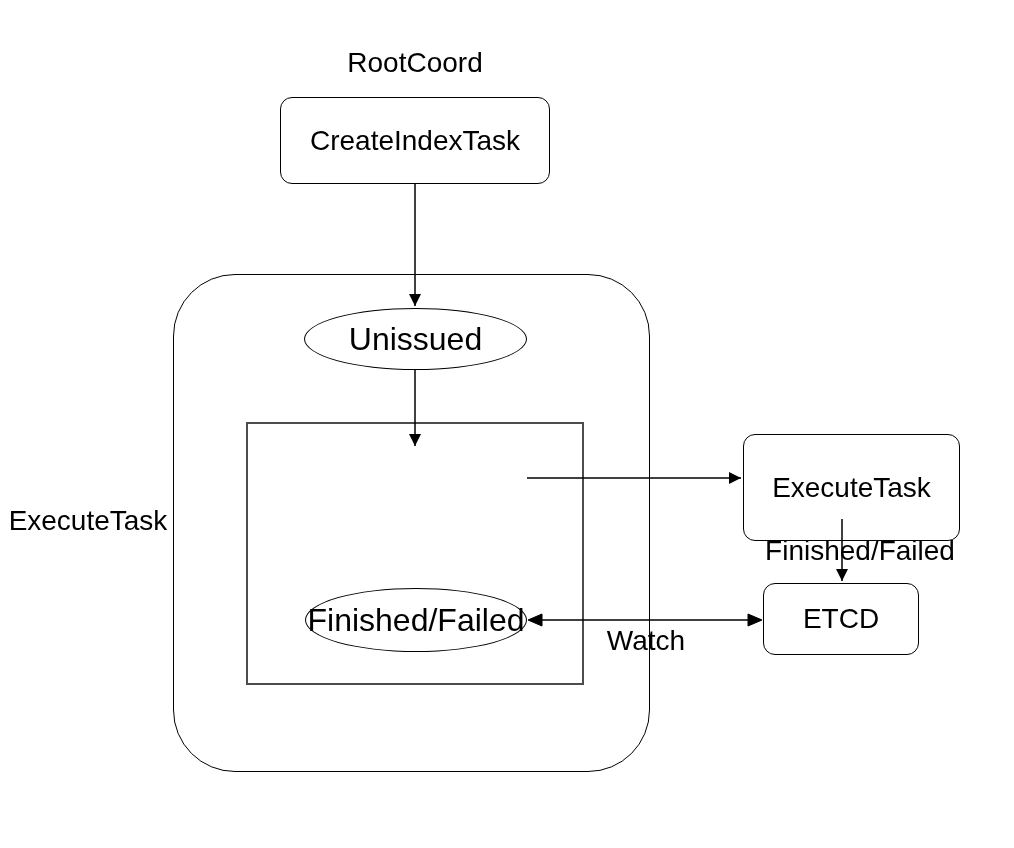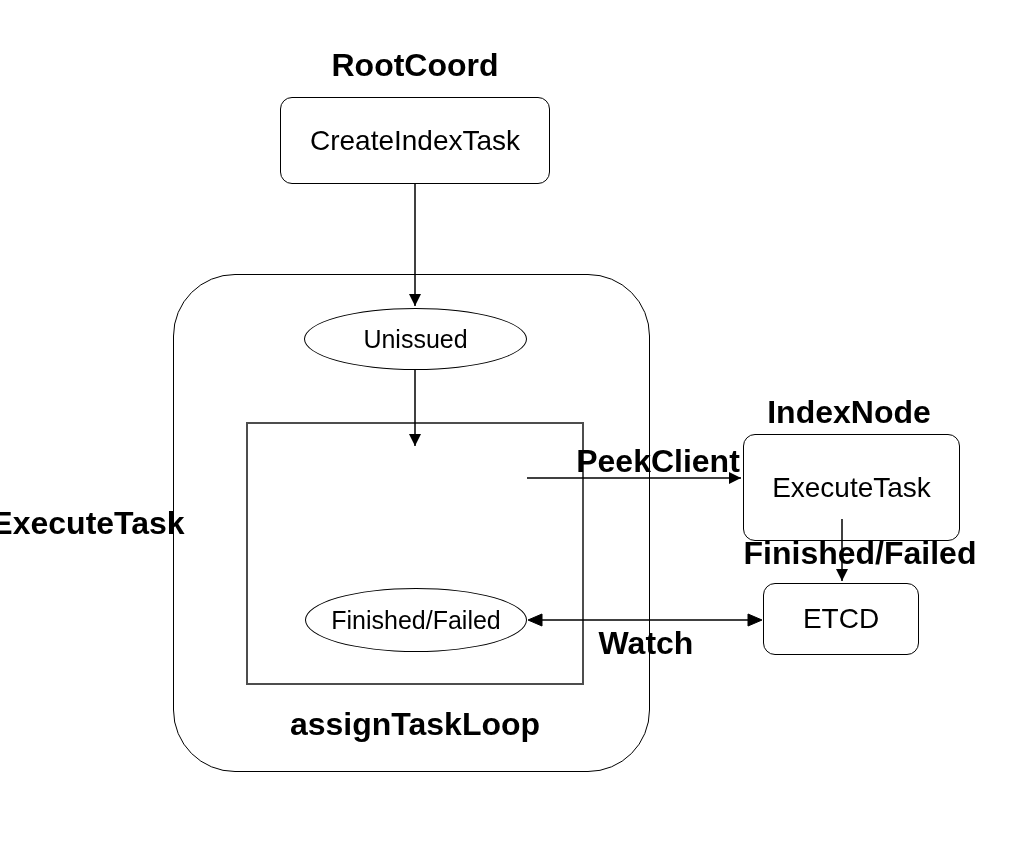--- a/index.html
+++ b/index.html
@@ -52,42 +52,41 @@
     white-space: nowrap;
   }
   .node-ellipse {
     position: absolute;
     border: 1.5px solid #000000;
     border-radius: 50%;
     background: #ffffff;
     display: flex;
     align-items: center;
     justify-content: center;
-    font-size: 25px;
+    font-size: 32px;
     box-sizing: border-box;
     white-space: nowrap;
   }
   #create-index-task { left: 280px; top: 97px;  width: 270px; height: 87px; }
   #execute-task     { left: 743px; top: 434px; width: 217px; height: 107px; }
   #etcd             { left: 763px; top: 583px; width: 156px; height: 72px; text-align: right; }
 
   #unissued        { left: 304px; top: 308px; width: 223px; height: 62px; }
   #in-progress     { left: 303px; top: 448px; width: 225px; height: 61px; }
   #finished-failed { left: 305px; top: 588px; width: 222px; height: 64px; }
 
   
   .lbl {
     position: absolute;
-    font-size: 32px;
+    font-size: 28px;
     line-height: 1.15;
     white-space: nowrap;
     transform: translateX(-50%);
     background: transparent;
     z-index: 5;
-    font-weight: bold;
   }
   #lbl-root-coord      { left: 415px; top: 47px; }
   #lbl-index-node      { left: 849px; top: 394px; }
   #lbl-index-coord     { left: 88px;  top: 505px; }
   #lbl-assign-loop     { left: 415px; top: 706px; }
   #lbl-peek-client     { left: 658px; top: 443px; }
   #lbl-finished-failed { left: 860px; top: 535px; }
   #lbl-watch           { left: 646px; top: 582px; margin-top: 43px; }
 
   
@@ -144,25 +143,22 @@
 
     <line x1="842" y1="519" x2="842" y2="581" stroke-width="1.5" marker-end="url(#arrow-end)"></line>
 
     <line x1="540" y1="620" x2="750" y2="620" stroke-width="1.5"></line>
     <polygon points="528,620 542,614 542,626" fill="#000000" stroke="none"></polygon>
     <polygon points="762,620 748,614 748,626" fill="#000000" stroke="none"></polygon>
   </svg>
 
   <div id="lbl-root-coord" class="lbl">RootCoord</div>
 
-  <div id="lbl-index-node" class="lbl">IndexNode</div>
 
   <div id="lbl-index-coord" class="lbl">ExecuteTask</div>
 
-  <div id="lbl-assign-loop" class="lbl">assignTaskLoop</div>
 
-  <div id="lbl-peek-client" class="lbl">PeekClient</div>
 
   <div id="lbl-finished-failed" class="lbl">Finished/Failed</div>
 
   <div id="lbl-watch" class="lbl">Watch</div>
 
 </div>
 
 </body></html>

